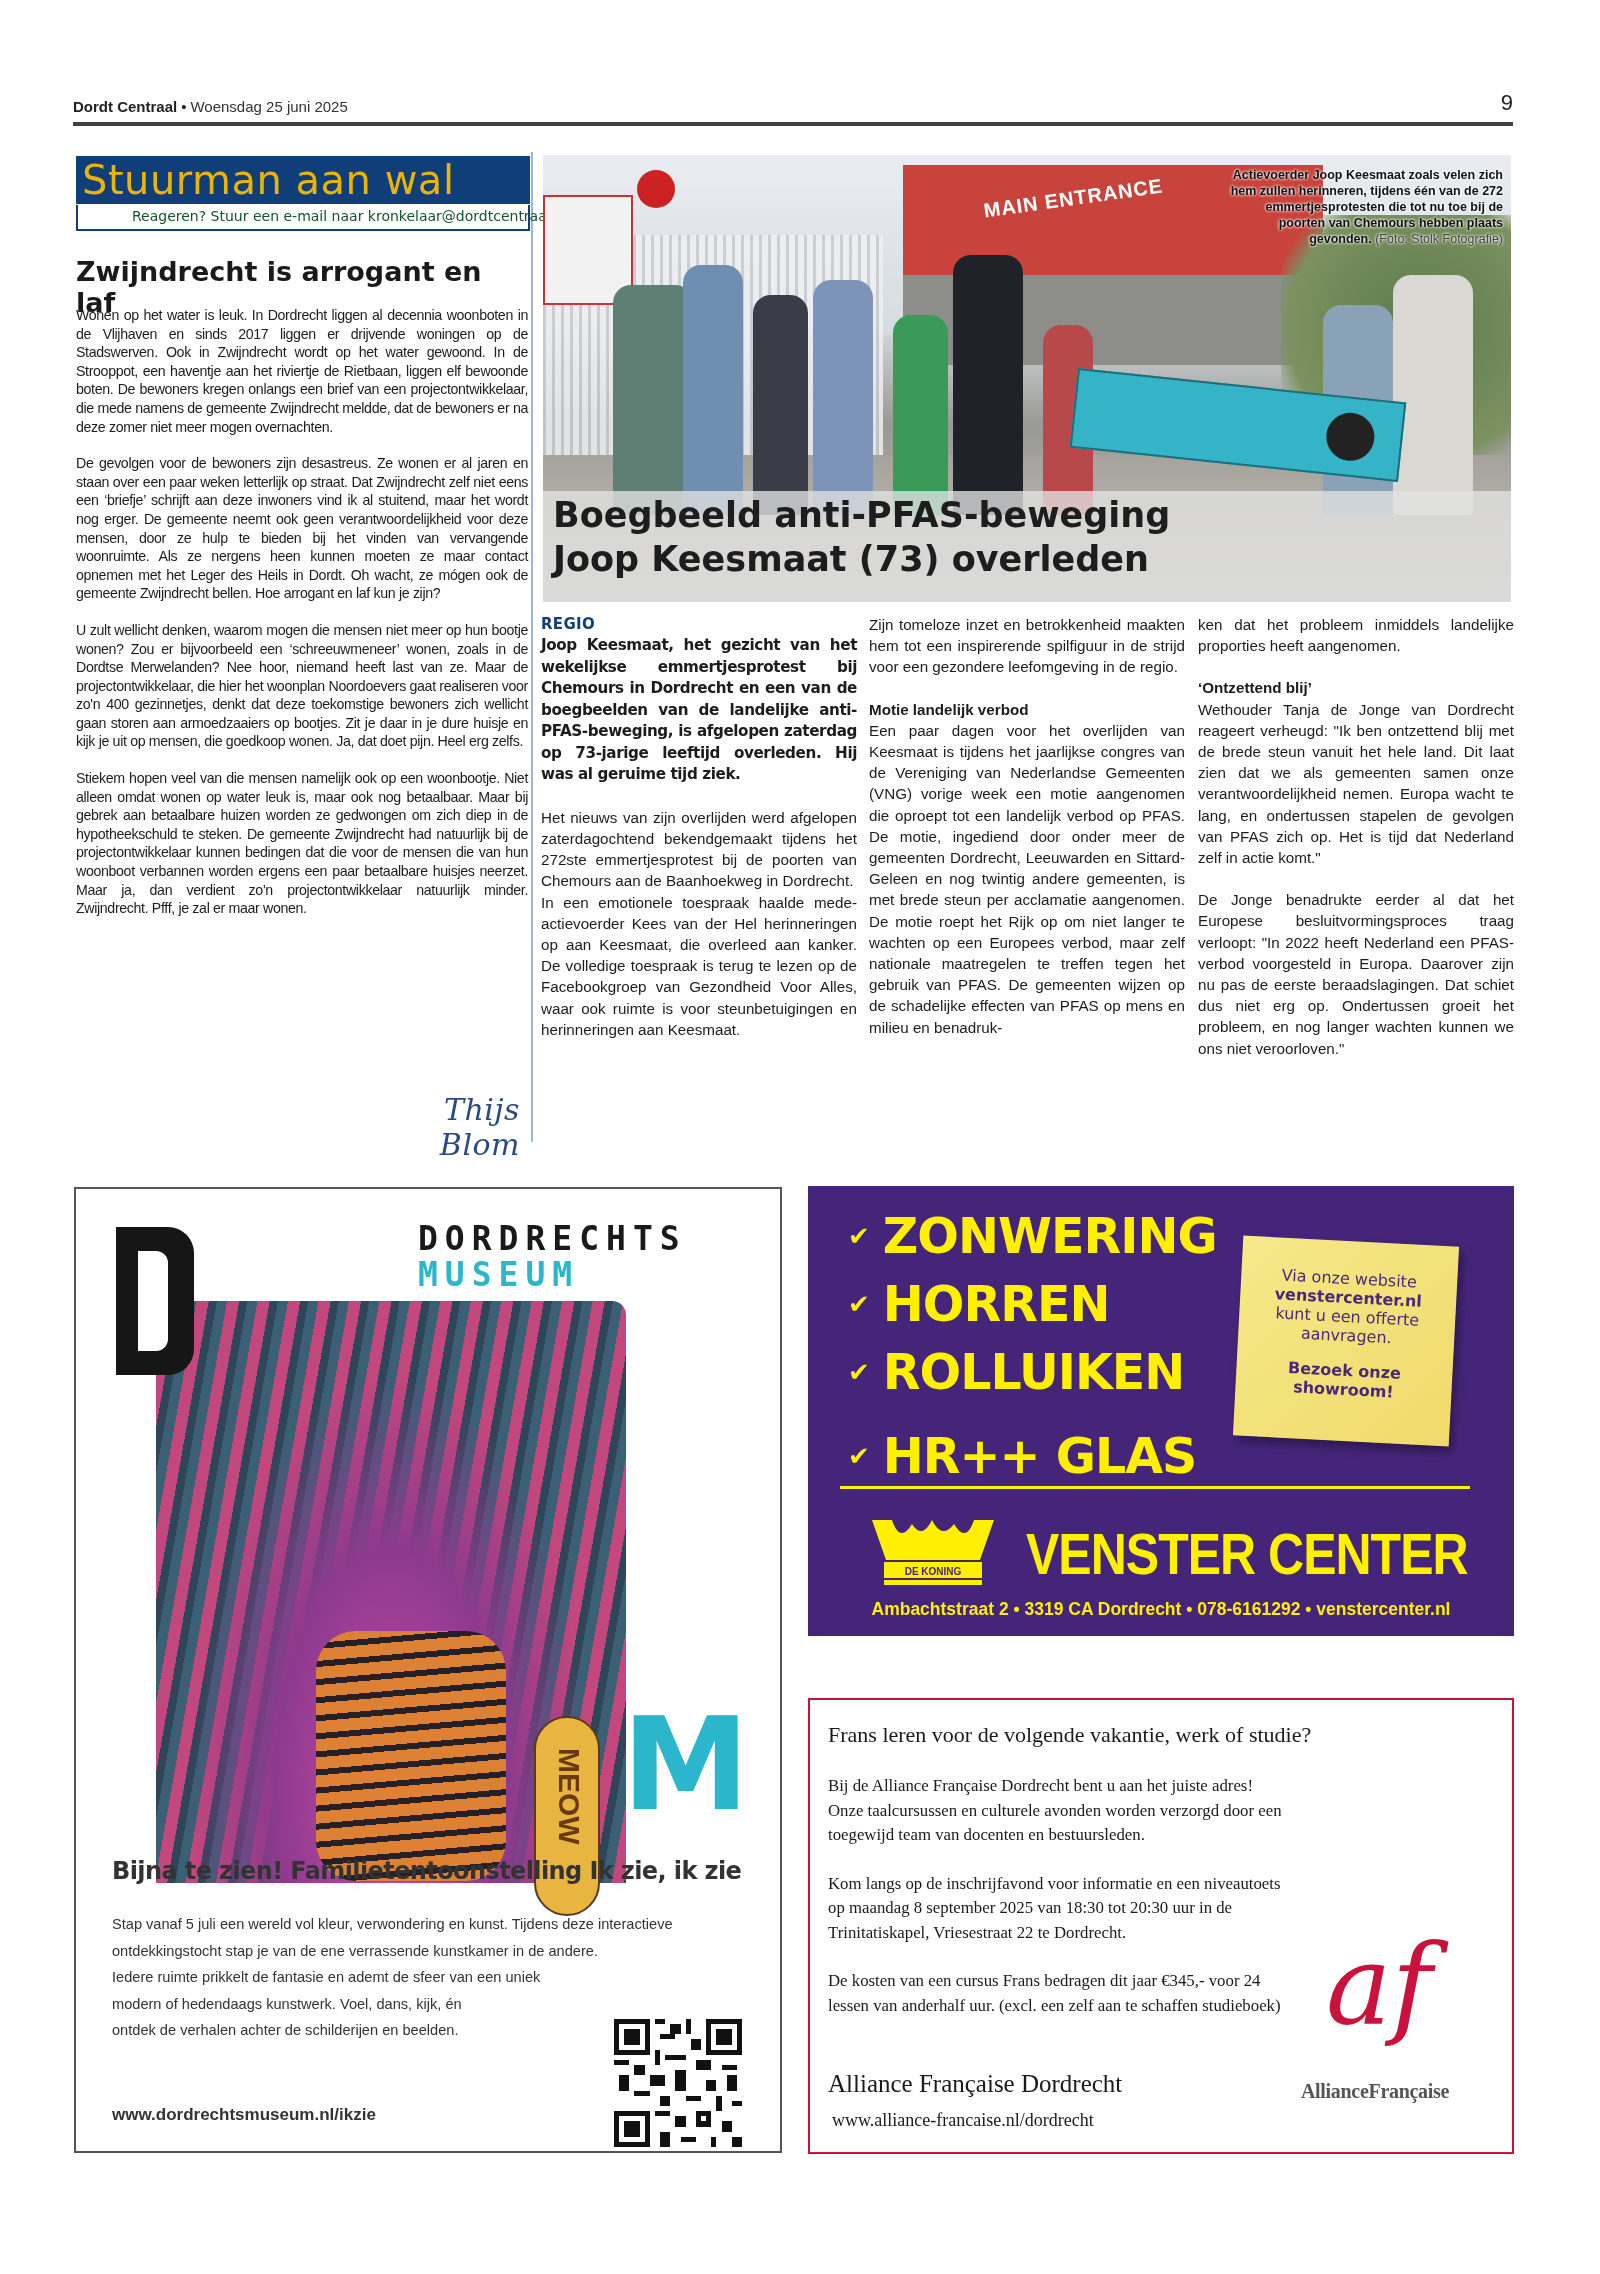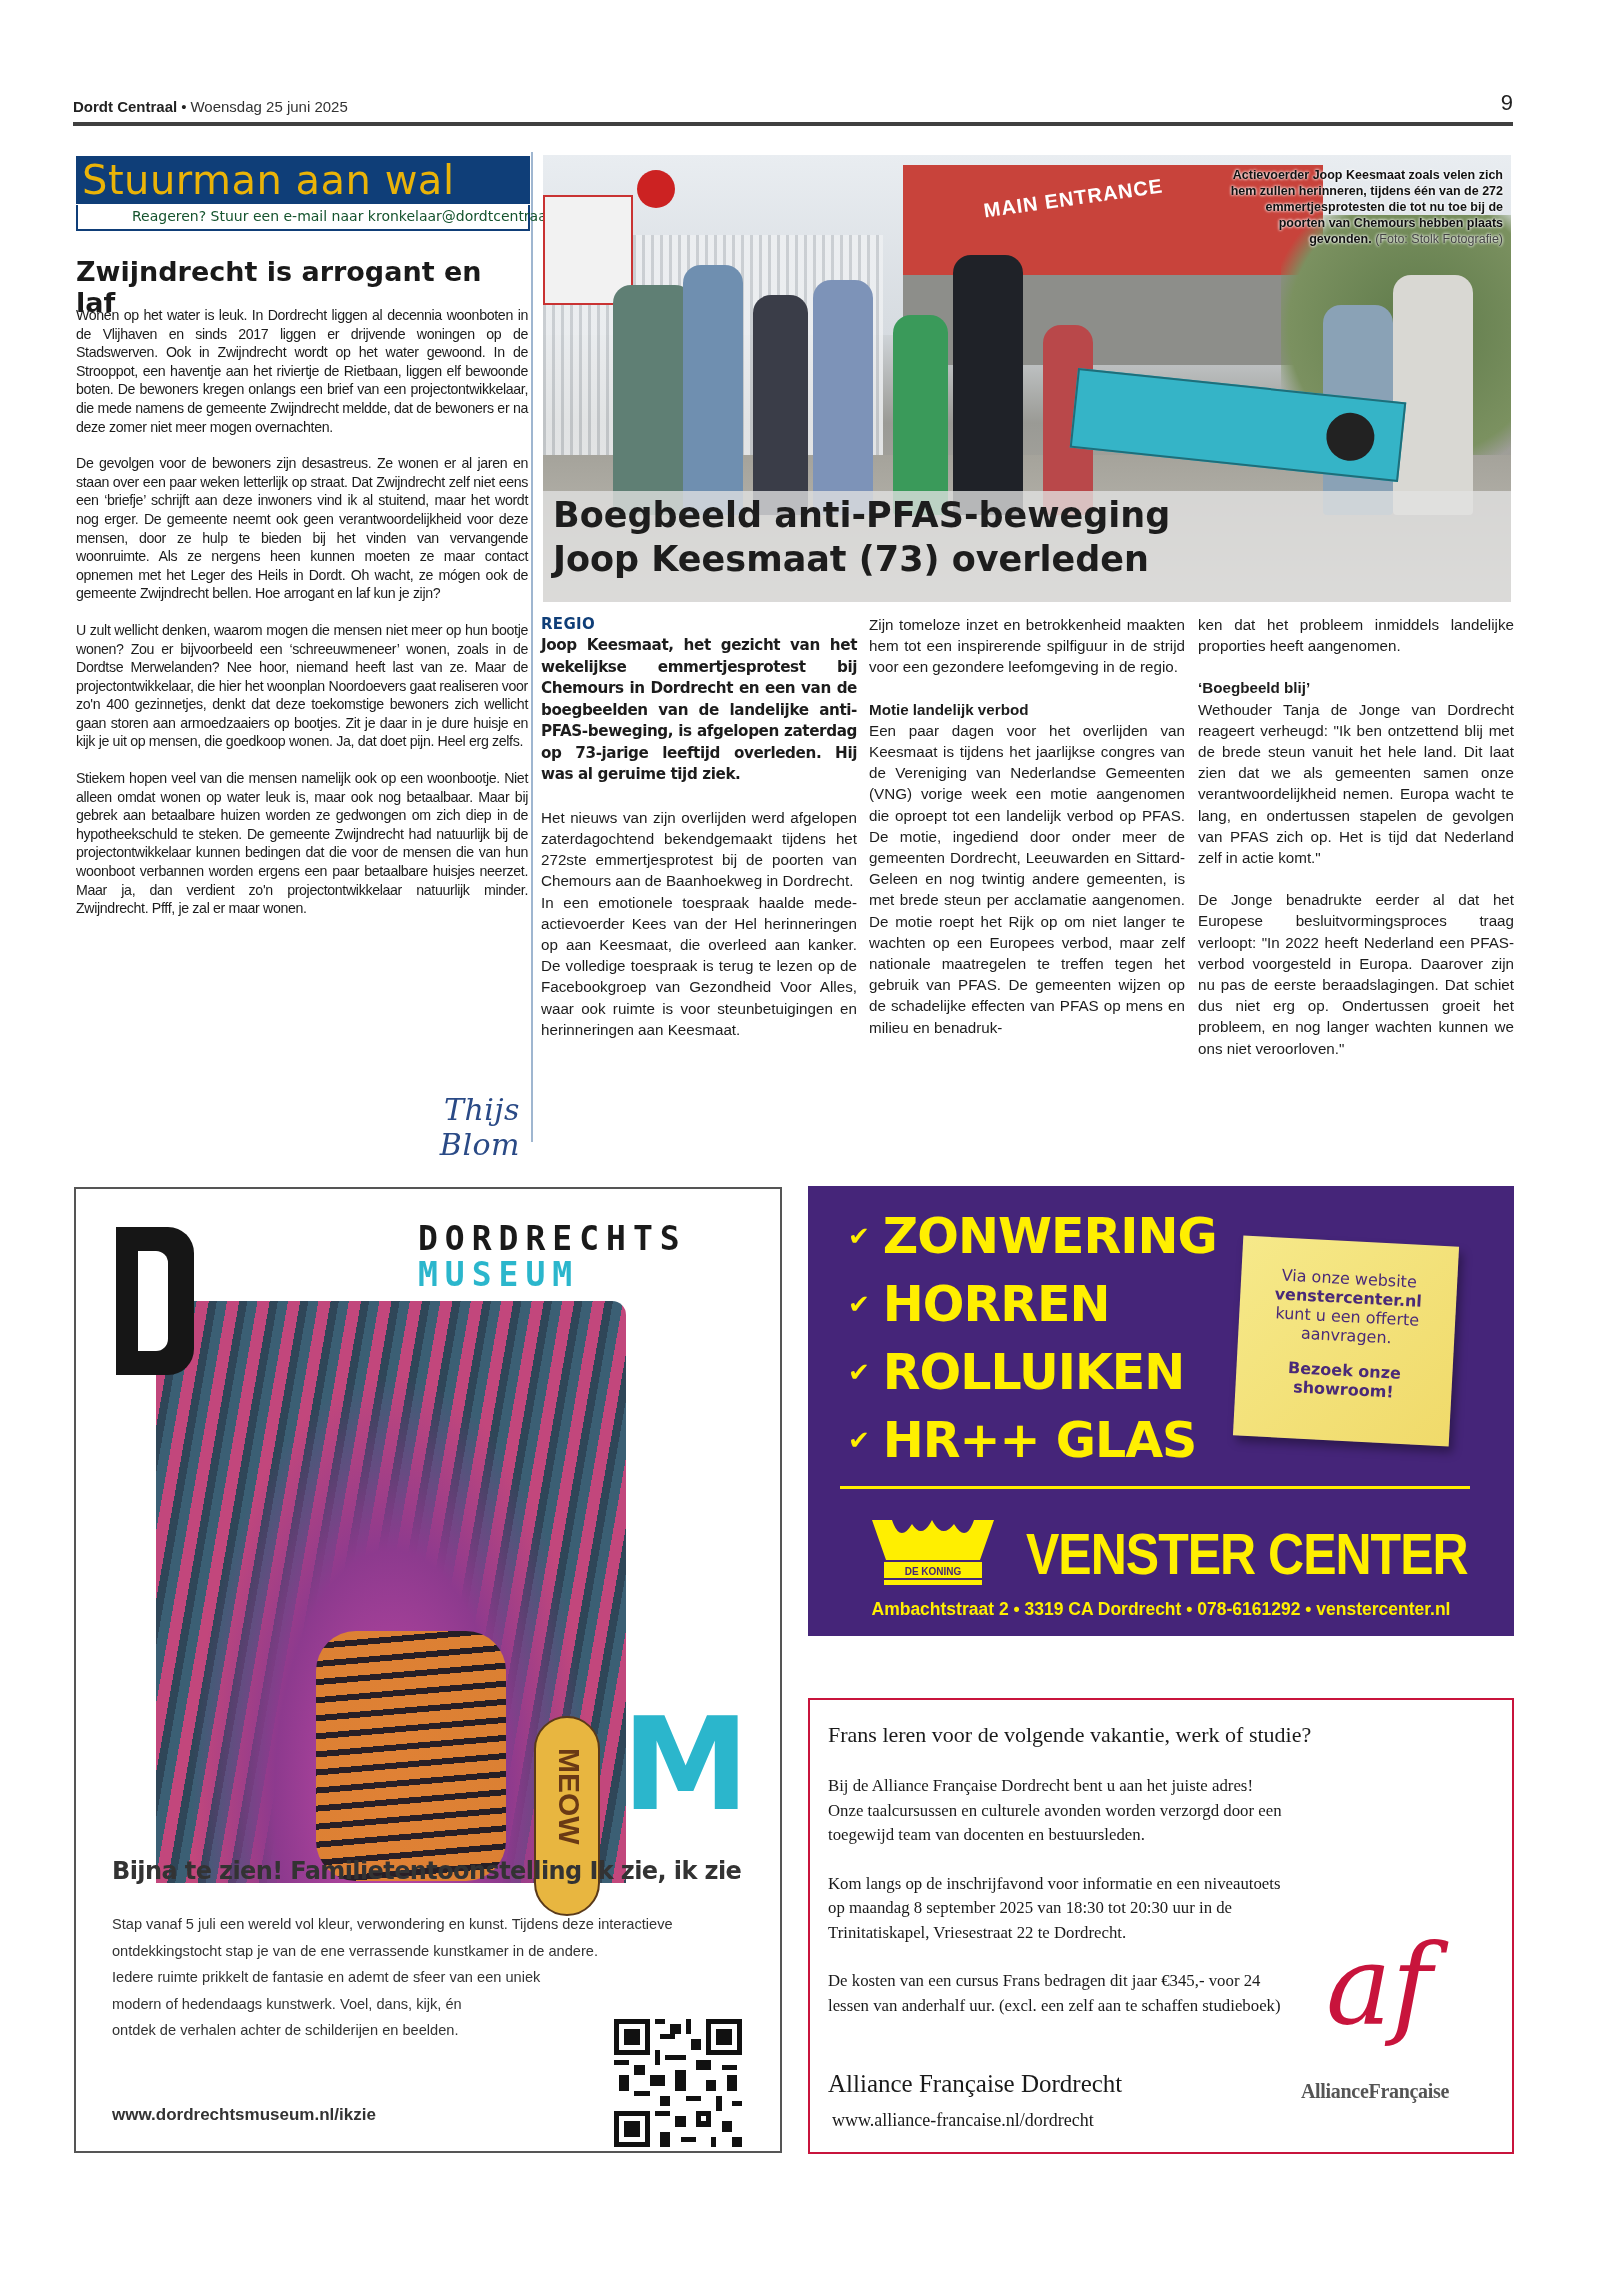--- a/index.html
+++ b/index.html
@@ -180,21 +180,21 @@
   <p class="tight">Het nieuws van zijn overlijden werd afgelopen zaterdagochtend bekendgemaakt tijdens het 272ste emmertjesprotest bij de poorten van Chemours aan de Baanhoekweg in Dordrecht.</p>
   <p>In een emotionele toespraak haalde mede-actievoerder Kees van der Hel herinneringen op aan Keesmaat, die overleed aan kanker. De volledige toespraak is terug te lezen op de Facebookgroep van Gezondheid Voor Alles, waar ook ruimte is voor steunbetuigingen en herinneringen aan Keesmaat.</p>
 </div>
 <div class="art-col col2">
   <p>Zijn tomeloze inzet en betrokkenheid maakten hem tot een inspirerende spilfiguur in de strijd voor een gezondere leefomgeving in de regio.</p>
   <div class="subhead">Motie landelijk verbod</div>
   <p>Een paar dagen voor het overlijden van Keesmaat is tijdens het jaarlijkse congres van de Vereniging van Nederlandse Gemeenten (VNG) vorige week een motie aangenomen die oproept tot een landelijk verbod op PFAS. De motie, ingediend door onder meer de gemeenten Dordrecht, Leeuwarden en Sittard-Geleen en nog twintig andere gemeenten, is met brede steun per acclamatie aangenomen. De motie roept het Rijk op om niet langer te wachten op een Europees verbod, maar zelf nationale maatregelen te treffen tegen het gebruik van PFAS. De gemeenten wijzen op de schadelijke effecten van PFAS op mens en milieu en benadruk-</p>
 </div>
 <div class="art-col col3">
   <p>ken dat het probleem inmiddels landelijke proporties heeft aangenomen.</p>
-  <div class="subhead">‘Boegbeeld blij’</div>
+  <div class="subhead">‘Ontzettend blij’</div>
   <p>Wethouder Tanja de Jonge van Dordrecht reageert verheugd: "Ik ben ontzettend blij met de brede steun vanuit het hele land. Dit laat zien dat we als gemeenten samen onze verantwoordelijkheid nemen. Europa wacht te lang, en ondertussen stapelen de gevolgen van PFAS zich op. Het is tijd dat Nederland zelf in actie komt."</p>
   <p>De Jonge benadrukte eerder al dat het Europese besluitvormingsproces traag verloopt: "In 2022 heeft Nederland een PFAS-verbod voorgesteld in Europa. Daarover zijn nu pas de eerste beraadslagingen. Dat schiet dus niet erg op. Ondertussen groeit het probleem, en nog langer wachten kunnen we ons niet veroorloven."</p>
 </div>
 
 <div class="museum">
   <div class="painting">
     <div class="tiger"></div>
     <div class="meow">
         <span>MEOW</span>
       </div>
@@ -255,21 +255,21 @@
         <rect x="19" y="23" width="1" height="2"></rect>
         <rect x="23" y="23" width="2" height="2"></rect>
     </g>
   </svg>
 </div>
 
 <div class="venster">
   <div class="item" style="top:22px;"><span class="check">✔</span><span>ZONWERING</span></div>
   <div class="item" style="top:90px;"><span class="check">✔</span><span>HORREN</span></div>
   <div class="item" style="top:158px;"><span class="check">✔</span><span>ROLLUIKEN</span></div>
-  <div class="item" style="top:226px;text-align:center;"><span class="check">✔</span><span>HR++ GLAS</span></div>
+  <div class="item" style="top:242px;text-align:center;"><span class="check">✔</span><span>HR++ GLAS</span></div>
   <div class="note">
     <div class="l1">Via onze website</div>
     <div class="l2">venstercenter.nl</div>
     <div class="l3">kunt u een offerte aanvragen.</div>
     <div class="l4">Bezoek onze showroom!</div>
   </div>
   <div class="divider"></div>
   <svg class="crown" viewBox="0 0 140 70">
     <path d="M2 4 L22 4 Q30 28 42 8 Q52 24 62 4 Q72 24 84 8 Q96 28 104 4 L124 4 L110 44 L16 44 Z" fill="#ffef00"></path>
     <rect x="14" y="46" width="98" height="16" fill="#ffef00"></rect>

